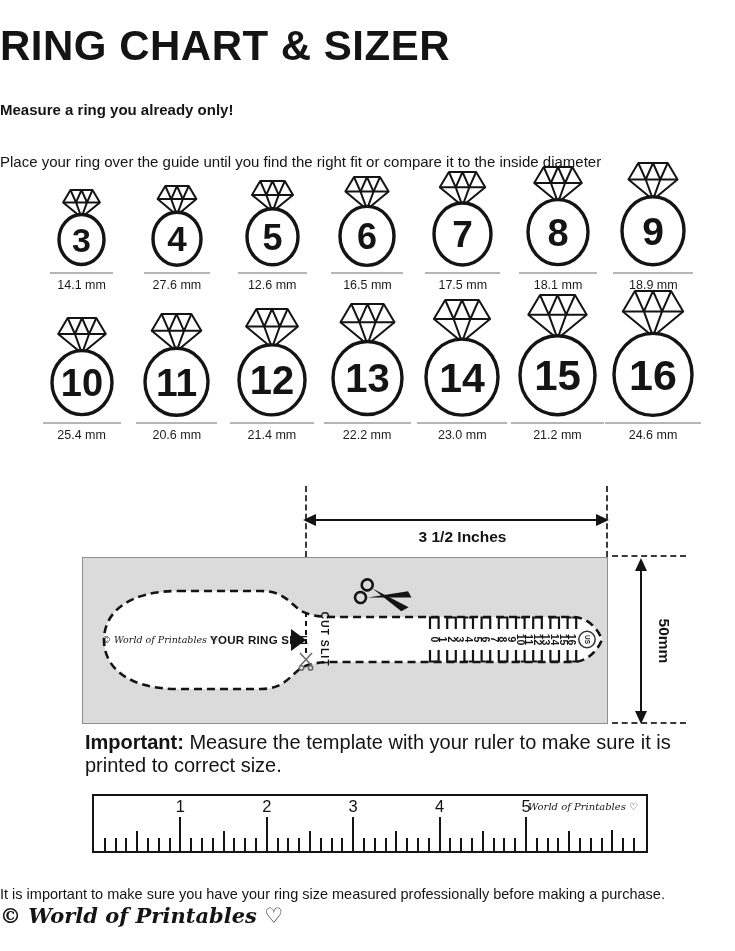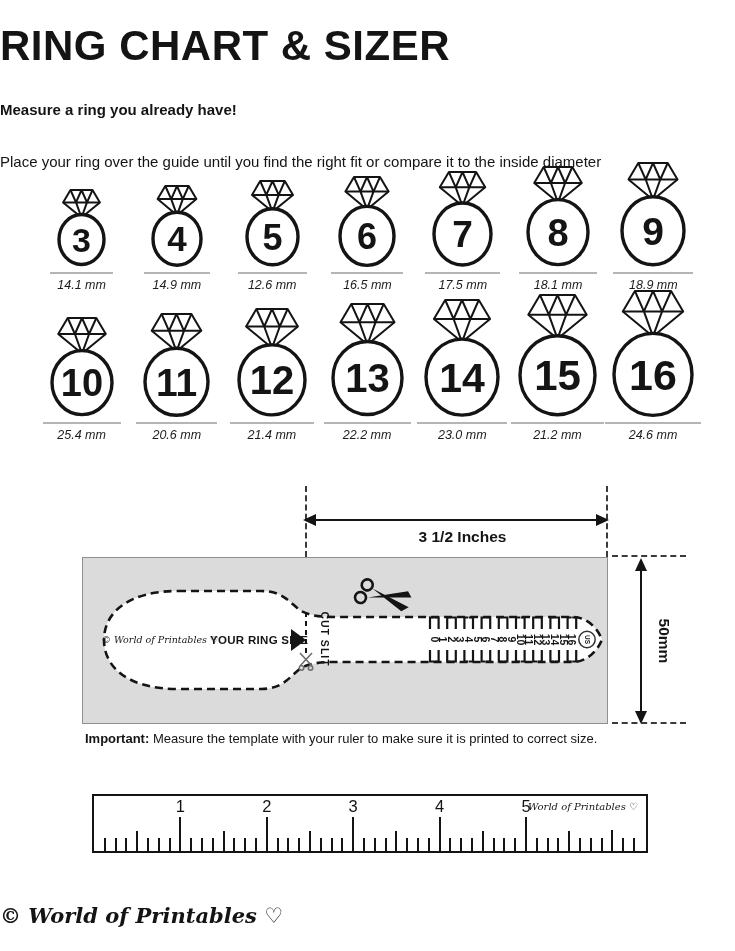--- a/index.html
+++ b/index.html
@@ -12,21 +12,21 @@
   .title{top:22px;font-size:42px;font-weight:bold;letter-spacing:.5px;}
   .tag-bold{top:101px;font-size:15px;font-weight:bold;}
   .tag{top:120px;font-size:15px;margin-top:33px;}
 
   
   .ring-row{display:flex;align-items:flex-end;left:34px;width:667px;}
   .ring-row-1{top:158px;height:134px;}
   .ring-row-2{top:288px;height:154px;}
   .ring-cell{flex:1 1 0;display:flex;flex-direction:column;align-items:center;justify-content:flex-end;}
   .ring-line{height:2px;background:#b5b5b5;margin-top:3px;}
-  .ring-mm{font-size:12.5px;color:#1c1c1c;margin-top:4px;white-space:nowrap;font-style:italic;}
+  .ring-mm{font-size:12.5px;color:#1c1c1c;margin-top:4px;white-space:nowrap;}
 
   
   .vdash{border-left:2px dashed #3a3a3a;width:0;}
   .hdash{border-top:2px dashed #3a3a3a;height:0;}
   .mline-h{left:311px;top:519px;width:290px;height:2.4px;background:#141414;}
   .tri{width:0;height:0;}
   .tri-left {left:303px;top:514px;border-top:6.5px solid transparent;border-bottom:6.5px solid transparent;border-right:13px solid #141414;}
   .tri-right{left:596px;top:514px;border-top:6.5px solid transparent;border-bottom:6.5px solid transparent;border-left:13px solid #141414;}
   .inches-label{left:306px;width:313px;top:528px;text-align:center;font-size:15.5px;font-weight:bold;}
   .mline-v{left:640px;top:565px;width:2.4px;height:152px;background:#141414;}
@@ -34,41 +34,41 @@
   .tri-down{left:634.5px;top:711px;border-left:6.5px solid transparent;border-right:6.5px solid transparent;border-top:13px solid #141414;}
   .mm-label-box{left:634px;top:611px;width:60px;height:60px;display:flex;align-items:center;justify-content:center;}
   .mm-label-box span{transform:rotate(90deg);white-space:nowrap;font-size:15.5px;font-weight:bold;}
 
   
   .sizer-box{left:82px;top:557px;width:526px;height:167px;background:#dbdbdb;border:1.5px solid #8f8f8f;box-sizing:border-box;}
   svg text{font-family:"Liberation Sans",sans-serif;fill:#141414;}
   .script{font-family:"DejaVu Serif","Liberation Serif",serif;font-style:italic;}
 
   
-  .important{left:85px;top:731px;font-size:13px;}
+  .important{left:85px;top:731px;font-size:20px;}
   .important b{font-weight:bold;}
 
   
   .ruler{left:92px;top:794px;width:556px;height:59px;border:2.5px solid #141414;box-sizing:border-box;background:#fff;}
   .ruler-tick{position:absolute;bottom:0;width:2px;background:#141414;}
   .ruler-num{position:absolute;top:1px;transform:translateX(-50%);font-size:16.5px;}
   .ruler-brand{position:absolute;top:5px;right:8px;font-size:10px;color:#141414;}
 
   
   .foot-bold{top:867px;font-size:15px;font-weight:bold;}
   .foot-line{top:886px;font-size:14.5px;}
   .foot-brand{top:903px;font-size:21px;font-weight:bold;}
 </style>
 </head>
 <body>
 
 <div id="page">
 
   <div class="abs center title">RING CHART &amp; SIZER</div>
-  <div class="abs center tag-bold">Measure a ring you already have!</div>
+  <div class="abs center tag-bold">Measure a ring you already only!</div>
   <div class="abs center tag">Place your ring over the guide until you find the right fit or compare it to the inside diameter</div>
 
   <div class="abs ring-row ring-row-1" id="ring-row-0">
       <div class="ring-cell">
         <svg width="51" height="81" viewBox="0 0 51 81">
     <g stroke="#141414" stroke-width="2" fill="none" stroke-linejoin="round">
       <polygon points="14.5,2 36.5,2 43.9,14.4 25.5,29.5 7.1,14.4"></polygon>
       <path d="M 7.1 14.4 H 43.9
                M 14.5 2 L 20.0 14.4 L 25.5 2 L 31.0 14.4 L 36.5 2
                M 20.0 14.4 L 25.5 29.5 M 31.0 14.4 L 25.5 29.5"></path>
@@ -84,21 +84,21 @@
     <g stroke="#141414" stroke-width="2" fill="none" stroke-linejoin="round">
       <polygon points="15.3,2 38.7,2 46.4,15.1 27.0,31.2 7.6,15.1"></polygon>
       <path d="M 7.6 15.1 H 46.4
                M 15.3 2 L 21.2 15.1 L 27.0 2 L 32.8 15.1 L 38.7 2
                M 21.2 15.1 L 27.0 31.2 M 32.8 15.1 L 27.0 31.2"></path>
     </g>
     <ellipse cx="27" cy="54.7" rx="24" ry="26.5" fill="#fff" stroke="#141414" stroke-width="3.4"></ellipse>
     <text x="27" y="54.7" dy=".36em" text-anchor="middle" font-size="35" font-weight="bold">4</text>
   </svg>
         <div class="ring-line" style="width:66px"></div>
-        <div class="ring-mm">14.9 mm</div>
+        <div class="ring-mm">27.6 mm</div>
       </div>
       <div class="ring-cell">
         <svg width="57" height="90" viewBox="0 0 57 90">
     <g stroke="#141414" stroke-width="2" fill="none" stroke-linejoin="round">
       <polygon points="16.2,2 40.8,2 49.0,15.9 28.5,32.8 8.0,15.9"></polygon>
       <path d="M 8.0 15.9 H 49.0
                M 16.2 2 L 22.3 15.9 L 28.5 2 L 34.7 15.9 L 40.8 2
                M 22.3 15.9 L 28.5 32.8 M 34.7 15.9 L 28.5 32.8"></path>
     </g>
     <ellipse cx="28.5" cy="57.8" rx="25.5" ry="28" fill="#fff" stroke="#141414" stroke-width="3.4"></ellipse>
@@ -426,15 +426,16 @@
       <div class="ruler-tick" style="left: 517.4px; height: 21px;"></div>
       <div class="ruler-tick" style="left: 528.2px; height: 13.5px;"></div>
       <div class="ruler-tick" style="left: 539px; height: 13.5px;"></div>
       <div class="ruler-num" style="left: 86.4px;">1</div>
       <div class="ruler-num" style="left: 172.8px;">2</div>
       <div class="ruler-num" style="left: 259.2px;">3</div>
       <div class="ruler-num" style="left: 345.6px;">4</div>
       <div class="ruler-num" style="left: 432px;">5</div>
     </div>
 
+  <div class="abs center foot-line">It is important to make sure you have your ring size measured professionally before making a purchase.</div>
   <div class="abs center foot-brand script">© World of Printables ♡</div>
 
 </div>
 
 </body></html>

